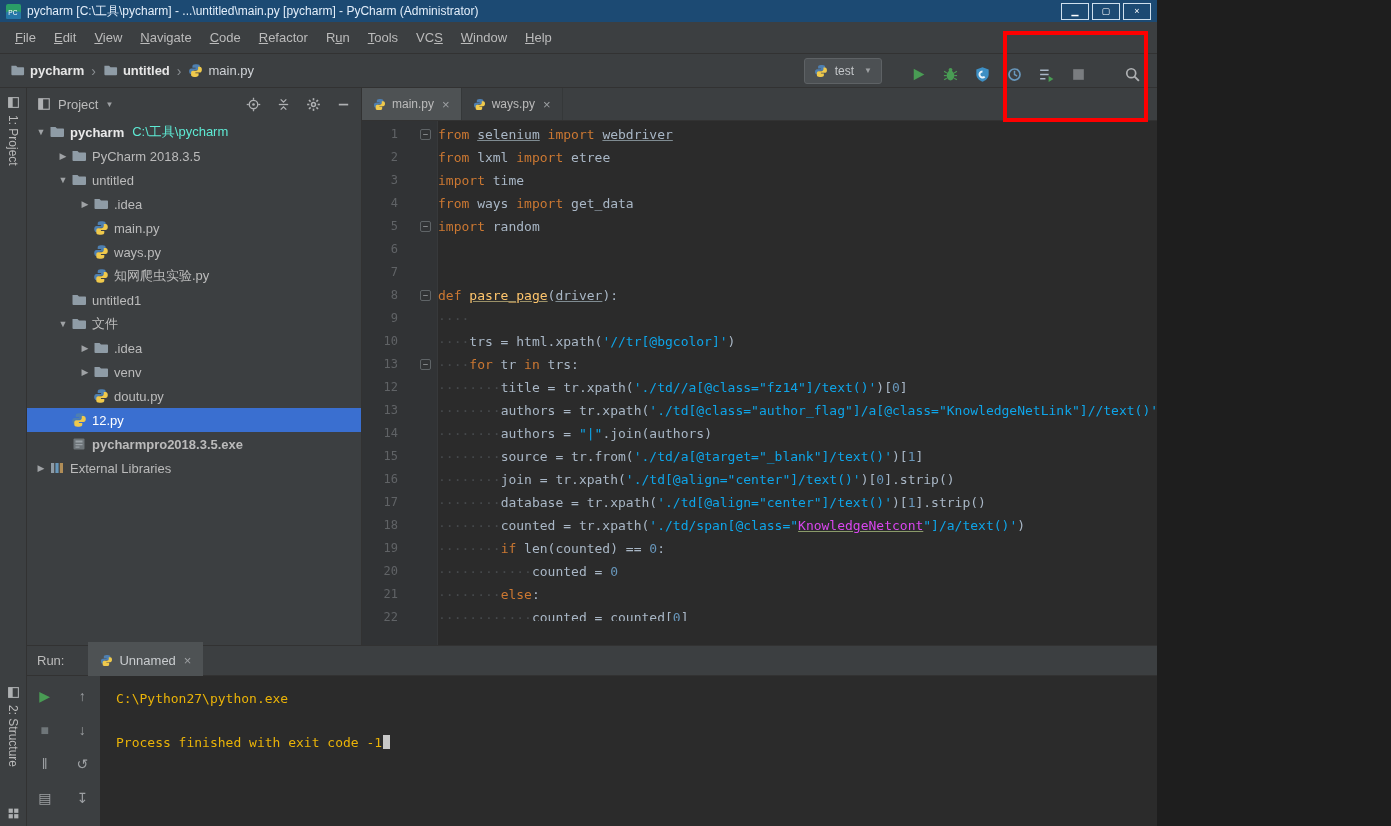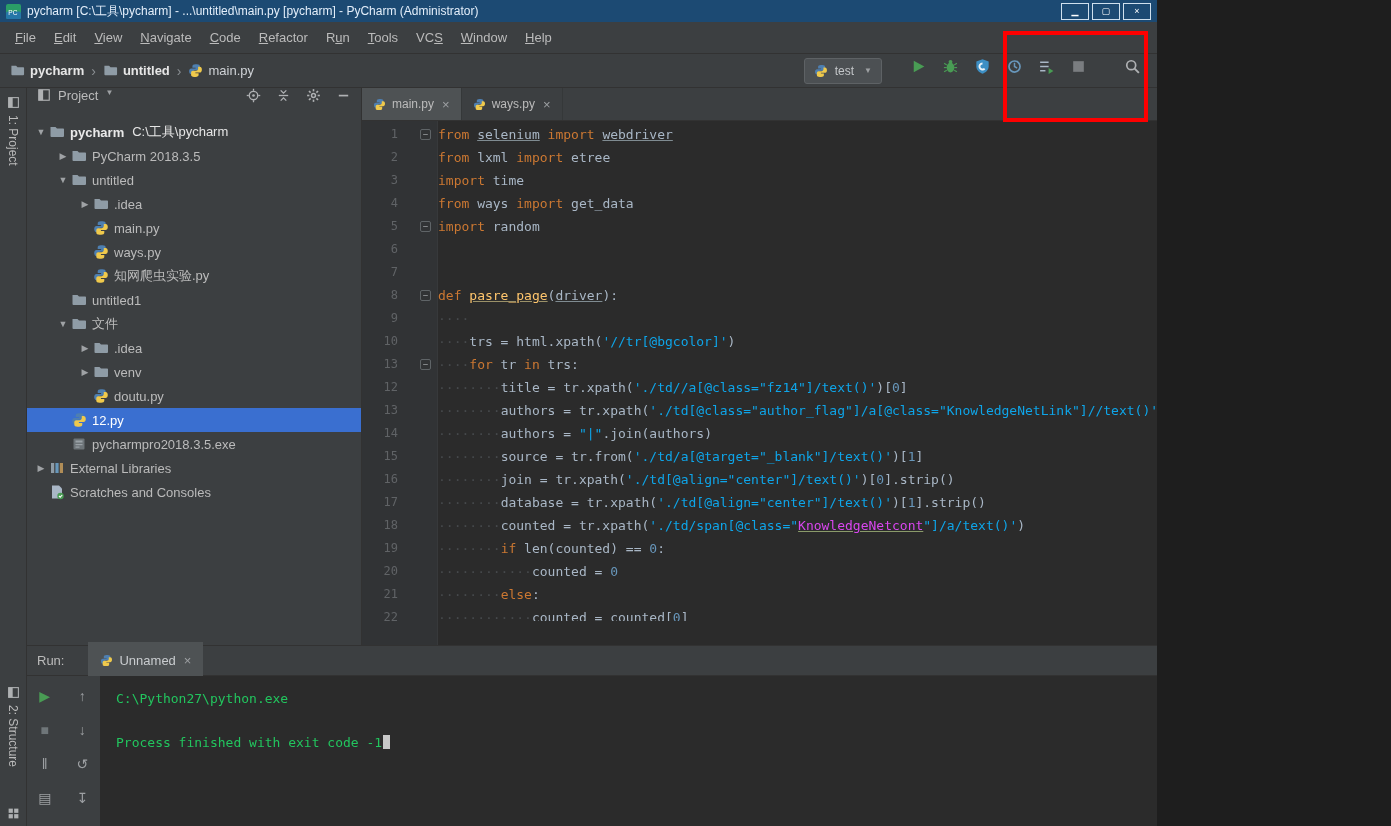--- a/index.html
+++ b/index.html
@@ -23,21 +23,21 @@
   .menu-item u{text-decoration:underline;}
 
   
   #toolbar{position:absolute;left:0;top:54px;width:100%;height:34px;background:#3c3f41;
     border-bottom:1px solid #323232;display:flex;align-items:center;justify-content:space-between;box-sizing:border-box;}
   #breadcrumb{display:flex;align-items:center;gap:7px;padding-left:10px;}
   .bc-item{display:flex;align-items:center;gap:5px;color:#cfd2d6;font-size:13px;}
   .bc-item .icon{width:15px;height:15px;}
   .bc-item.bold .bc-label{font-weight:bold;color:#e6e6e6;}
   .bc-sep{color:#8a8f93;font-size:14px;}
-  #toolbar-right{display:flex;align-items:flex-start;gap:15px;padding-right:16px;}
+  #toolbar-right{display:flex;align-items:flex-end;gap:15px;padding-right:16px;}
   #run-config{display:flex;align-items:center;gap:7px;background:#4c5053;border:1px solid #5e6265;
     border-radius:3px;height:24px;padding:0 9px;margin-right:12px;color:#c3c6c9;font-size:12px;}
   #run-config .icon{width:14px;height:14px;}
   .combo-caret{font-size:8px;color:#9da0a3;margin-left:3px;}
   .tb-btn{width:18px;height:18px;display:flex;align-items:center;justify-content:center;}
   .tb-btn.sep{margin-left:22px;}
 
   
   #annotation{position:absolute;left:1003px;top:31px;width:137px;height:83px;
     border:4px solid #fe0000;z-index:60;pointer-events:none;}
@@ -50,31 +50,31 @@
   .vtab-wrap{display:flex;flex-direction:column;align-items:center;gap:6px;}
   .vtab-wrap .icon{width:13px;height:13px;}
   .vtab{writing-mode:vertical-rl;font-size:12px;color:#bbbbbb;white-space:nowrap;}
   #strip-top{position:absolute;top:8px;left:0;width:100%;display:flex;flex-direction:column;align-items:center;}
   #strip-bottom{position:absolute;top:598px;left:0;width:100%;display:flex;flex-direction:column;align-items:center;}
   #strip-switcher{position:absolute;bottom:6px;left:7px;width:13px;height:13px;}
 
   
   #project{position:absolute;left:27px;top:88px;width:335px;height:557px;background:#3c3f41;
     border-right:1px solid #323232;box-sizing:border-box;}
-  #project-header{height:32px;display:flex;align-items:flex-start;gap:7px;padding:0 10px;color:#bbbbbb;font-size:13px;}
+  #project-header{height:32px;display:flex;align-items:center;gap:7px;padding:0 10px;color:#bbbbbb;font-size:13px;}
   #project-header .icon{width:14px;height:14px;}
   #project-caret{font-size:8px;color:#9da0a3;}
   #project-header-buttons{margin-left:auto;display:flex;gap:15px;align-items:center;}
   #project-header-buttons .tb-btn{width:15px;height:15px;}
   #project-tree{position:absolute;top:32px;left:0;right:0;bottom:0;overflow:hidden;font-size:13px;}
   .tree-row{height:24px;display:flex;align-items:center;color:#bbbbbb;white-space:nowrap;box-sizing:border-box;}
   .tree-arrow{width:16px;flex:none;text-align:center;font-size:9px;color:#9fa2a5;}
   .tree-row .icon{width:16px;height:16px;margin:0 5px 0 0;}
   .tree-label.bold{font-weight:bold;color:#e9e9e9;}
-  .tree-path{color:#e5e5e5;margin-left:8px;text-align:right;}
+  .tree-path{color:#5eead4;margin-left:8px;text-align:right;}
   .tree-row.selected{background:#3a6fd0;color:#fff;}
 
   
   #editor{position:absolute;left:362px;top:88px;width:986px;height:557px;background:#2b2b2b;}
   #editor-tabs{height:33px;background:#3c3f41;display:flex;border-bottom:1px solid #323232;box-sizing:border-box;}
   .edit-tab{display:flex;align-items:center;gap:6px;padding:0 11px;font-size:12px;color:#bbbbbb;border-right:1px solid #353839;}
   .edit-tab .icon{width:13px;height:13px;}
   .edit-tab.active{background:#4e5254;}
   .tab-close{color:#9da0a3;font-size:13px;margin-left:2px;}
   #gutter-bg{position:absolute;left:0;top:33px;width:76px;height:524px;background:#313335;border-right:1px solid #37393b;box-sizing:border-box;}
@@ -102,21 +102,21 @@
   #run-header{height:30px;display:flex;align-items:center;padding:0 10px;border-bottom:1px solid #323232;box-sizing:border-box;}
   #run-title{color:#bbbbbb;font-size:13px;}
   #run-tab{display:flex;align-items:center;gap:6px;background:#4e5254;height:29px;padding:4px 12px;margin-left:24px;color:#c9cccf;font-size:13px;}
   #run-tab .icon{width:13px;height:13px;}
   #run-header-buttons{margin-left:auto;display:flex;gap:18px;align-items:center;padding-right:8px;}
   #run-header-buttons .tb-btn{width:15px;height:15px;}
   #run-body{position:absolute;top:30px;left:0;right:0;bottom:0;display:flex;}
   #run-toolbar{width:73px;background:#3c3f41;display:flex;gap:2px;padding-top:10px;box-sizing:border-box;}
   .rcol{width:36px;display:flex;flex-direction:column;align-items:center;gap:14px;}
   .rbtn{width:20px;height:20px;display:flex;align-items:center;justify-content:center;font-size:14px;line-height:1;}
-  #console{flex:1;background:#2b2b2b;padding:12px 0 0 16px;font:13px/22px "DejaVu Sans Mono",monospace;color:#22c55e;white-space:pre;}
+  #console{flex:1;background:#2b2b2b;padding:12px 0 0 16px;font:13px/22px "DejaVu Sans Mono",monospace;color:#eab308;white-space:pre;}
   .cursor{display:inline-block;width:7px;height:14px;background:#c8c8c8;vertical-align:-2px;margin-left:1px;}
 </style>
 </head>
 <body>
 
 <div id="app">
 
   <div id="titlebar">
     <span class="icon" id="app-logo" style="width:15px;height:15px;">
         <svg xmlns="http://www.w3.org/2000/svg" viewBox="0 0 16 16">
@@ -475,21 +475,21 @@
         <div class="tree-row selected" style="padding-left: 28px;">
           <span class="tree-arrow"></span>
           <span class="icon" style="height: 16px; width: 16px;">
             <svg xmlns="http://www.w3.org/2000/svg" viewBox="0 0 16 16">
               <path d="M7.9 1.2c-2.1 0-3.2.9-3.2 2v1.9h3.4v.8H3.4c-1.2 0-2.2 1-2.2 3 0 2.1 1 3.1 2.2 3.1h1.8v-2.1c0-1.2 1-2.1 2.2-2.1h3.4c1 0 1.9-.9 1.9-1.9V3.2c0-1.1-1.1-2-3.2-2z" fill="#4e7fb0"></path>
               <path d="M8.1 14.8c2.1 0 3.2-.9 3.2-2v-1.9H7.9v-.8h4.7c1.2 0 2.2-1 2.2-3 0-2.1-1-3.1-2.2-3.1h-1.8v2.1c0 1.2-1 2.1-2.2 2.1H5.2c-1 0-1.9.9-1.9 1.9v2.7c0 1.1 1.1 2 3.2 2z" fill="#efc94c"></path>
             </svg>
           </span>
           <span class="tree-label">12.py</span>
         </div>
-        <div class="tree-row" style="padding-left: 28px;">
+        <div class="tree-row" style="padding-left: 28px; font-weight: bold;">
           <span class="tree-arrow"></span>
           <span class="icon" style="height: 16px; width: 16px;">
             <svg xmlns="http://www.w3.org/2000/svg" viewBox="0 0 16 16">
               <rect x="2.5" y="2.5" width="11" height="11" rx="1" fill="#6d7478"></rect>
               <rect x="4.5" y="4.5" width="7" height="2" fill="#9aa1a6"></rect>
               <rect x="4.5" y="8" width="7" height="1.2" fill="#9aa1a6"></rect>
               <rect x="4.5" y="10.5" width="4" height="1.2" fill="#9aa1a6"></rect>
             </svg>
           </span>
           <span class="tree-label">pycharmpro2018.3.5.exe</span>
@@ -497,31 +497,20 @@
         <div class="tree-row" style="padding-left: 6px;">
           <span class="tree-arrow">▶</span>
           <span class="icon" style="height: 16px; width: 16px;">
             <svg xmlns="http://www.w3.org/2000/svg" viewBox="0 0 16 16">
               <rect x="2" y="3" width="3.2" height="10" fill="#8f9ca6"></rect>
               <rect x="6.4" y="3" width="3.2" height="10" fill="#6897bb"></rect>
               <rect x="10.8" y="3" width="3.2" height="10" fill="#b08d57"></rect>
             </svg>
           </span>
           <span class="tree-label">External Libraries</span>
-        </div>
-        <div class="tree-row" style="padding-left: 6px;">
-          <span class="tree-arrow"></span>
-          <span class="icon" style="height: 16px; width: 16px;">
-            <svg xmlns="http://www.w3.org/2000/svg" viewBox="0 0 16 16">
-              <path d="M3 1.5h7L13 4.5V14.5H3z" fill="#a9b7c6"></path>
-              <circle cx="11.5" cy="12" r="3.2" fill="#499C54"></circle>
-              <path d="M10 12l1.2 1.2 2-2.2" stroke="#fff" stroke-width="1.1" fill="none"></path>
-            </svg>
-          </span>
-          <span class="tree-label">Scratches and Consoles</span>
         </div>
       </div>
   </div>
 
   <div id="editor">
     <div id="editor-tabs">
         <div class="edit-tab active">
           <span class="icon" style="height: 13px; width: 13px;">
             <svg xmlns="http://www.w3.org/2000/svg" viewBox="0 0 16 16">
               <path d="M7.9 1.2c-2.1 0-3.2.9-3.2 2v1.9h3.4v.8H3.4c-1.2 0-2.2 1-2.2 3 0 2.1 1 3.1 2.2 3.1h1.8v-2.1c0-1.2 1-2.1 2.2-2.1h3.4c1 0 1.9-.9 1.9-1.9V3.2c0-1.1-1.1-2-3.2-2z" fill="#4e7fb0"></path>

